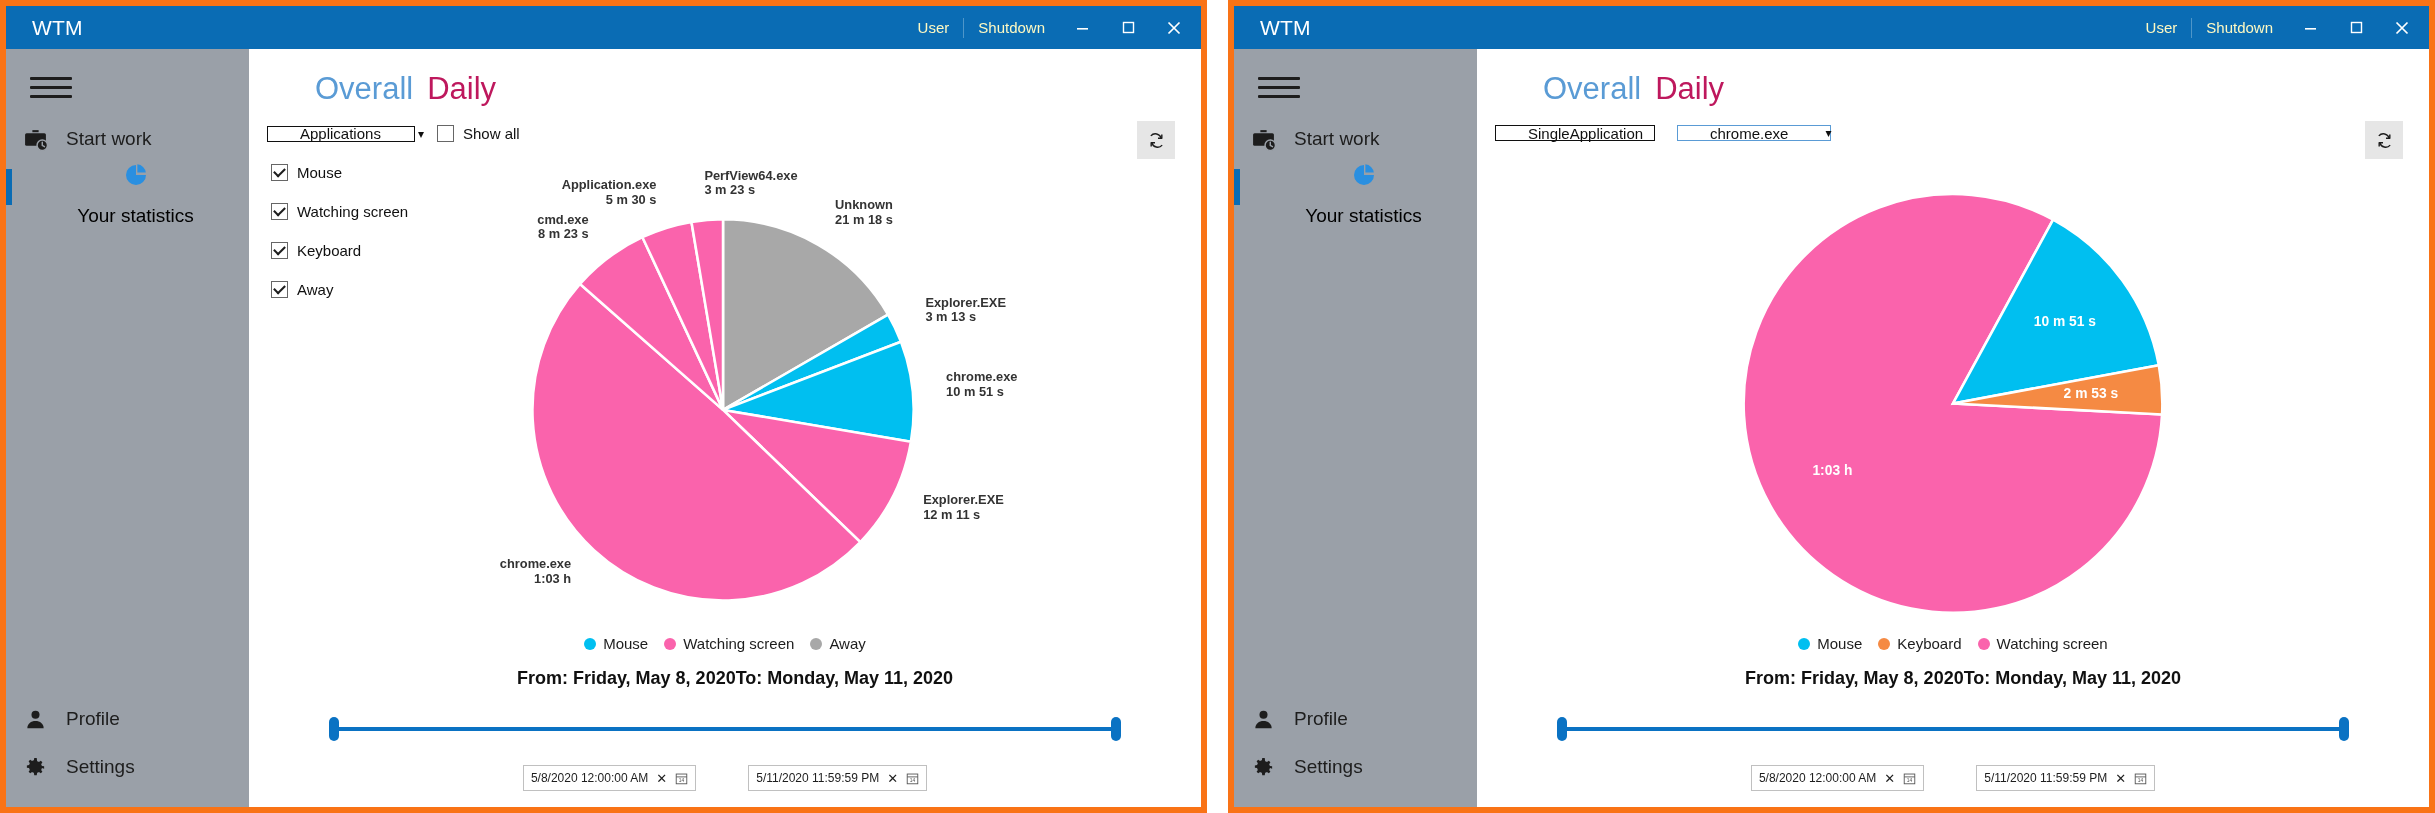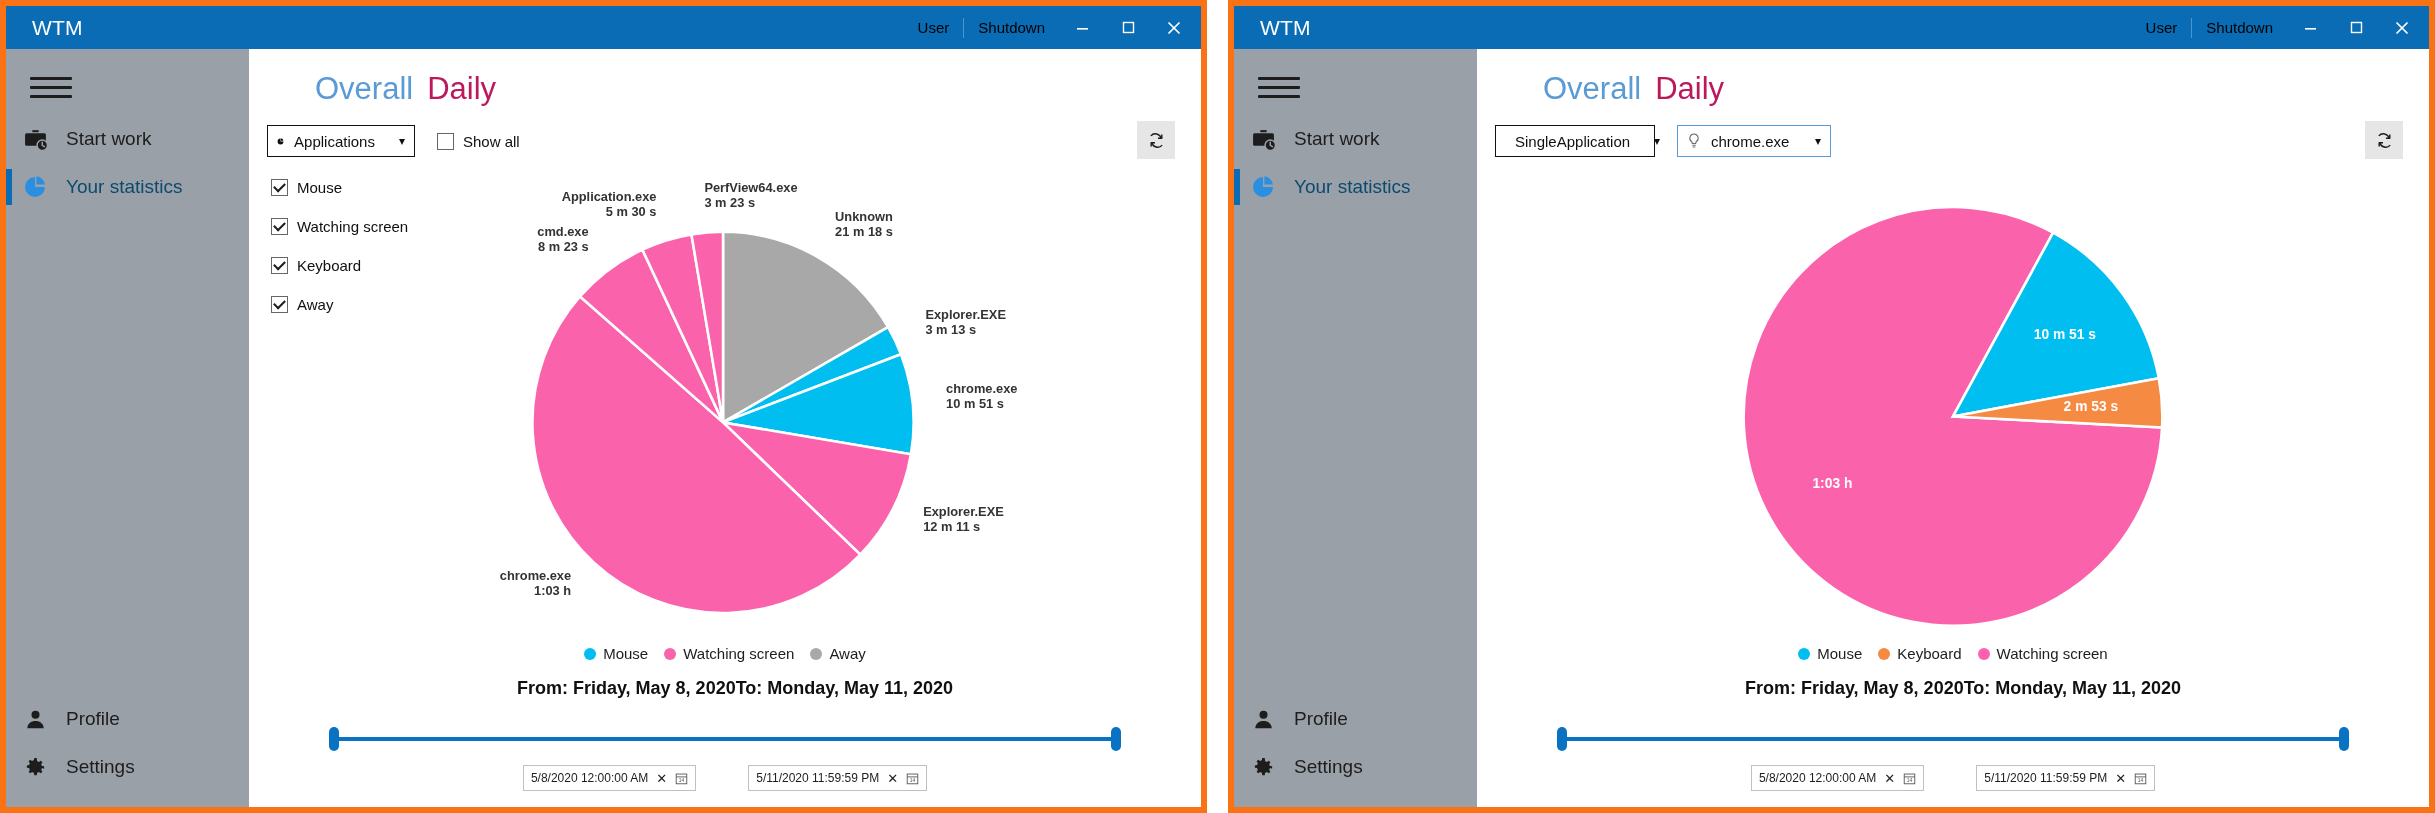--- a/index.html
+++ b/index.html
@@ -20,21 +20,21 @@
     display: flex; flex-direction: column;
     overflow: hidden;
   }
   .titlebar {
     height: 43px; background: #0a6cb4; color: #ffffff;
     display: flex; align-items: center;
     flex: 0 0 43px;
   }
   .title-text { font-size: 21px; padding-left: 26px; letter-spacing: .2px; }
   .titlebar-right { margin-left: auto; display: flex; align-items: center; padding-right: 4px; }
-  .tb-link { font-size: 15px; color: #000000; padding: 0 14px; line-height: 43px; }
+  .tb-link { font-size: 15px; color: #fef9c3; padding: 0 14px; line-height: 43px; }
   .tb-sep { width: 1px; height: 20px; background: #4e96c9; }
   .tb-btn {
     width: 46px; height: 43px; display: flex; align-items: center; justify-content: center;
     color: #ffffff;
   }
   .tb-btn svg { display: block; }
 
   .body-row { display: flex; flex: 1 1 auto; min-height: 0; }
 
   
@@ -48,41 +48,41 @@
     width: 62px; height: 56px; margin-left: 14px;
     display: flex; flex-direction: column; justify-content: center; gap: 6px;
     padding: 0 10px;
   }
   .hamburger span { display: block; height: 3px; background: #1d1d1d; border-radius: 1px; }
   .nav-item {
     height: 48px; display: flex; align-items: center;
     padding-left: 16px; gap: 18px; position: relative;
     font-size: 19px; color: #1d1d1d;
   }
-  .nav-item.active { color: #0c4a6e; }
+  .nav-item.active { color: #000000; flex-direction: column; }
   .nav-item.active::before {
     content: ""; position: absolute; left: 0; top: 6px;
     width: 6px; height: 36px; background: #0a6cb4;
   }
   .nav-icon { width: 26px; height: 26px; display: flex; align-items: center; justify-content: center; }
   .nav-spacer { flex: 1 1 auto; }
   .nav-bottom { padding-bottom: 16px; }
 
   
   .content { flex: 1 1 auto; min-width: 0; background: #ffffff; position: relative;
              display: flex; flex-direction: column; }
   .page-head { padding: 22px 0 0 18px; display: flex; align-items: baseline; gap: 14px; margin-left: 48px; }
   .tab-main { font-size: 31px; color: #5a9bd5; }
   .tab-sub  { font-size: 31px; color: #be185d; }
 
   .toolbar { display: flex; align-items: center; gap: 22px; padding: 18px 0 0 18px; position: relative; }
   .combo {
-    height: 32px; min-width: 0;
+    height: 16px; min-width: 0;
     border: 1px solid #101010; background: #ffffff;
-    display: flex; align-items: center; gap: 10px;
+    display: flex; align-items: center; gap: 23px;
     padding: 0 9px; font-size: 15px; color: #101010; justify-content: space-between;
   }
   .combo.blue { border-color: #5a9bd5; }
   .combo .cap { white-space: nowrap; }
   .combo .chev { margin-left: auto; padding-left: 14px; color: #101010; font-size: 12px; }
   .combo-apps { width: 148px; }
   .combo-single { width: 160px; }
   .combo-app { width: 154px; }
   .chk-wrap { display: flex; align-items: center; gap: 9px; font-size: 15px; color: #101010; }
   .box {
@@ -115,21 +115,21 @@
 
   
   .footer { flex: 0 0 auto; padding: 0 18px 16px 18px; }
   .range-labels { display: flex; justify-content: center; font-size: 18px; font-weight: bold;
                   color: #101010; padding: 6px 90px 0 110px; }
   .slider { position: relative; height: 36px; margin: 22px 62px 0 62px; }
   .slider .track { position: absolute; left: 8px; right: 8px; top: 16px; height: 4px; background: #0a72c3; }
   .slider .thumb { position: absolute; top: 6px; width: 10px; height: 24px; border-radius: 5px; background: #0a72c3; }
   .slider .thumb.left { left: 0; }
   .slider .thumb.right { right: 0; }
-  .date-inputs { display: flex; justify-content: center; gap: 52px; margin-top: 8px; }
+  .date-inputs { display: flex; justify-content: center; gap: 52px; margin-top: 18px; }
   .date-field {
     border: 1px solid #c0c0c0; background: #fff; height: 26px;
     display: flex; align-items: center; gap: 8px; padding: 0 7px;
     font-size: 12px; color: #1d1d1d; white-space: nowrap;
   }
   .date-field .x { font-size: 13px; color: #1d1d1d; }
   .pie-label { font-size: 13px; font-weight: bold; fill: #333333; }
   .pie-label-in { font-size: 14px; font-weight: bold; fill: #ffffff; }
 </style>
 </head>

